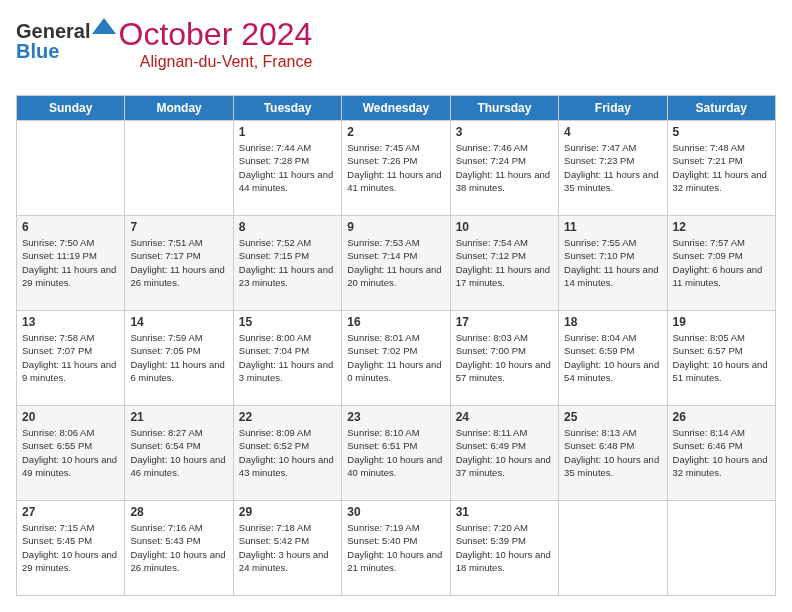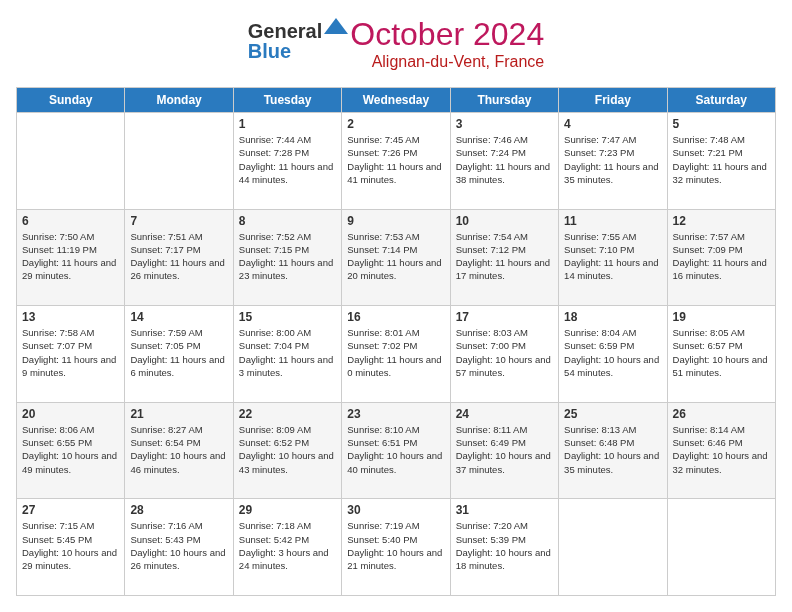--- a/index.html
+++ b/index.html
@@ -12,23 +12,23 @@
     }
     .page {
       width: 792px;
       height: 612px;
       padding: 16px;
       display: flex;
       flex-direction: column;
     }
     .header {
       display: flex;
-      justify-content: center;
+      justify-content: flex-start;
       align-items: flex-start;
-      margin-bottom: 16px;
+      margin-bottom: 24px;
     }
     .logo {
       display: flex;
       align-items: center;
     }
     .title-block {
       text-align: right;
     }
     .month-title {
       font-size: 32px;
@@ -210,21 +210,21 @@
             <div>Sunrise: 7:55 AM</div>
             <div>Sunset: 7:10 PM</div>
             <div>Daylight: 11 hours and 14 minutes.</div>
           </div>
         </td>
           <td>
           <span class="day-num">12</span>
           <div class="day-info">
             <div>Sunrise: 7:57 AM</div>
             <div>Sunset: 7:09 PM</div>
-            <div>Daylight: 11 hours and 16 minutes.</div>
+            <div>Daylight: 6 hours and 11 minutes.</div>
           </div>
         </td>
         </tr>
         <tr>
           <td>
           <span class="day-num">13</span>
           <div class="day-info">
             <div>Sunrise: 7:58 AM</div>
             <div>Sunset: 7:07 PM</div>
             <div>Daylight: 11 hours and 9 minutes.</div>

